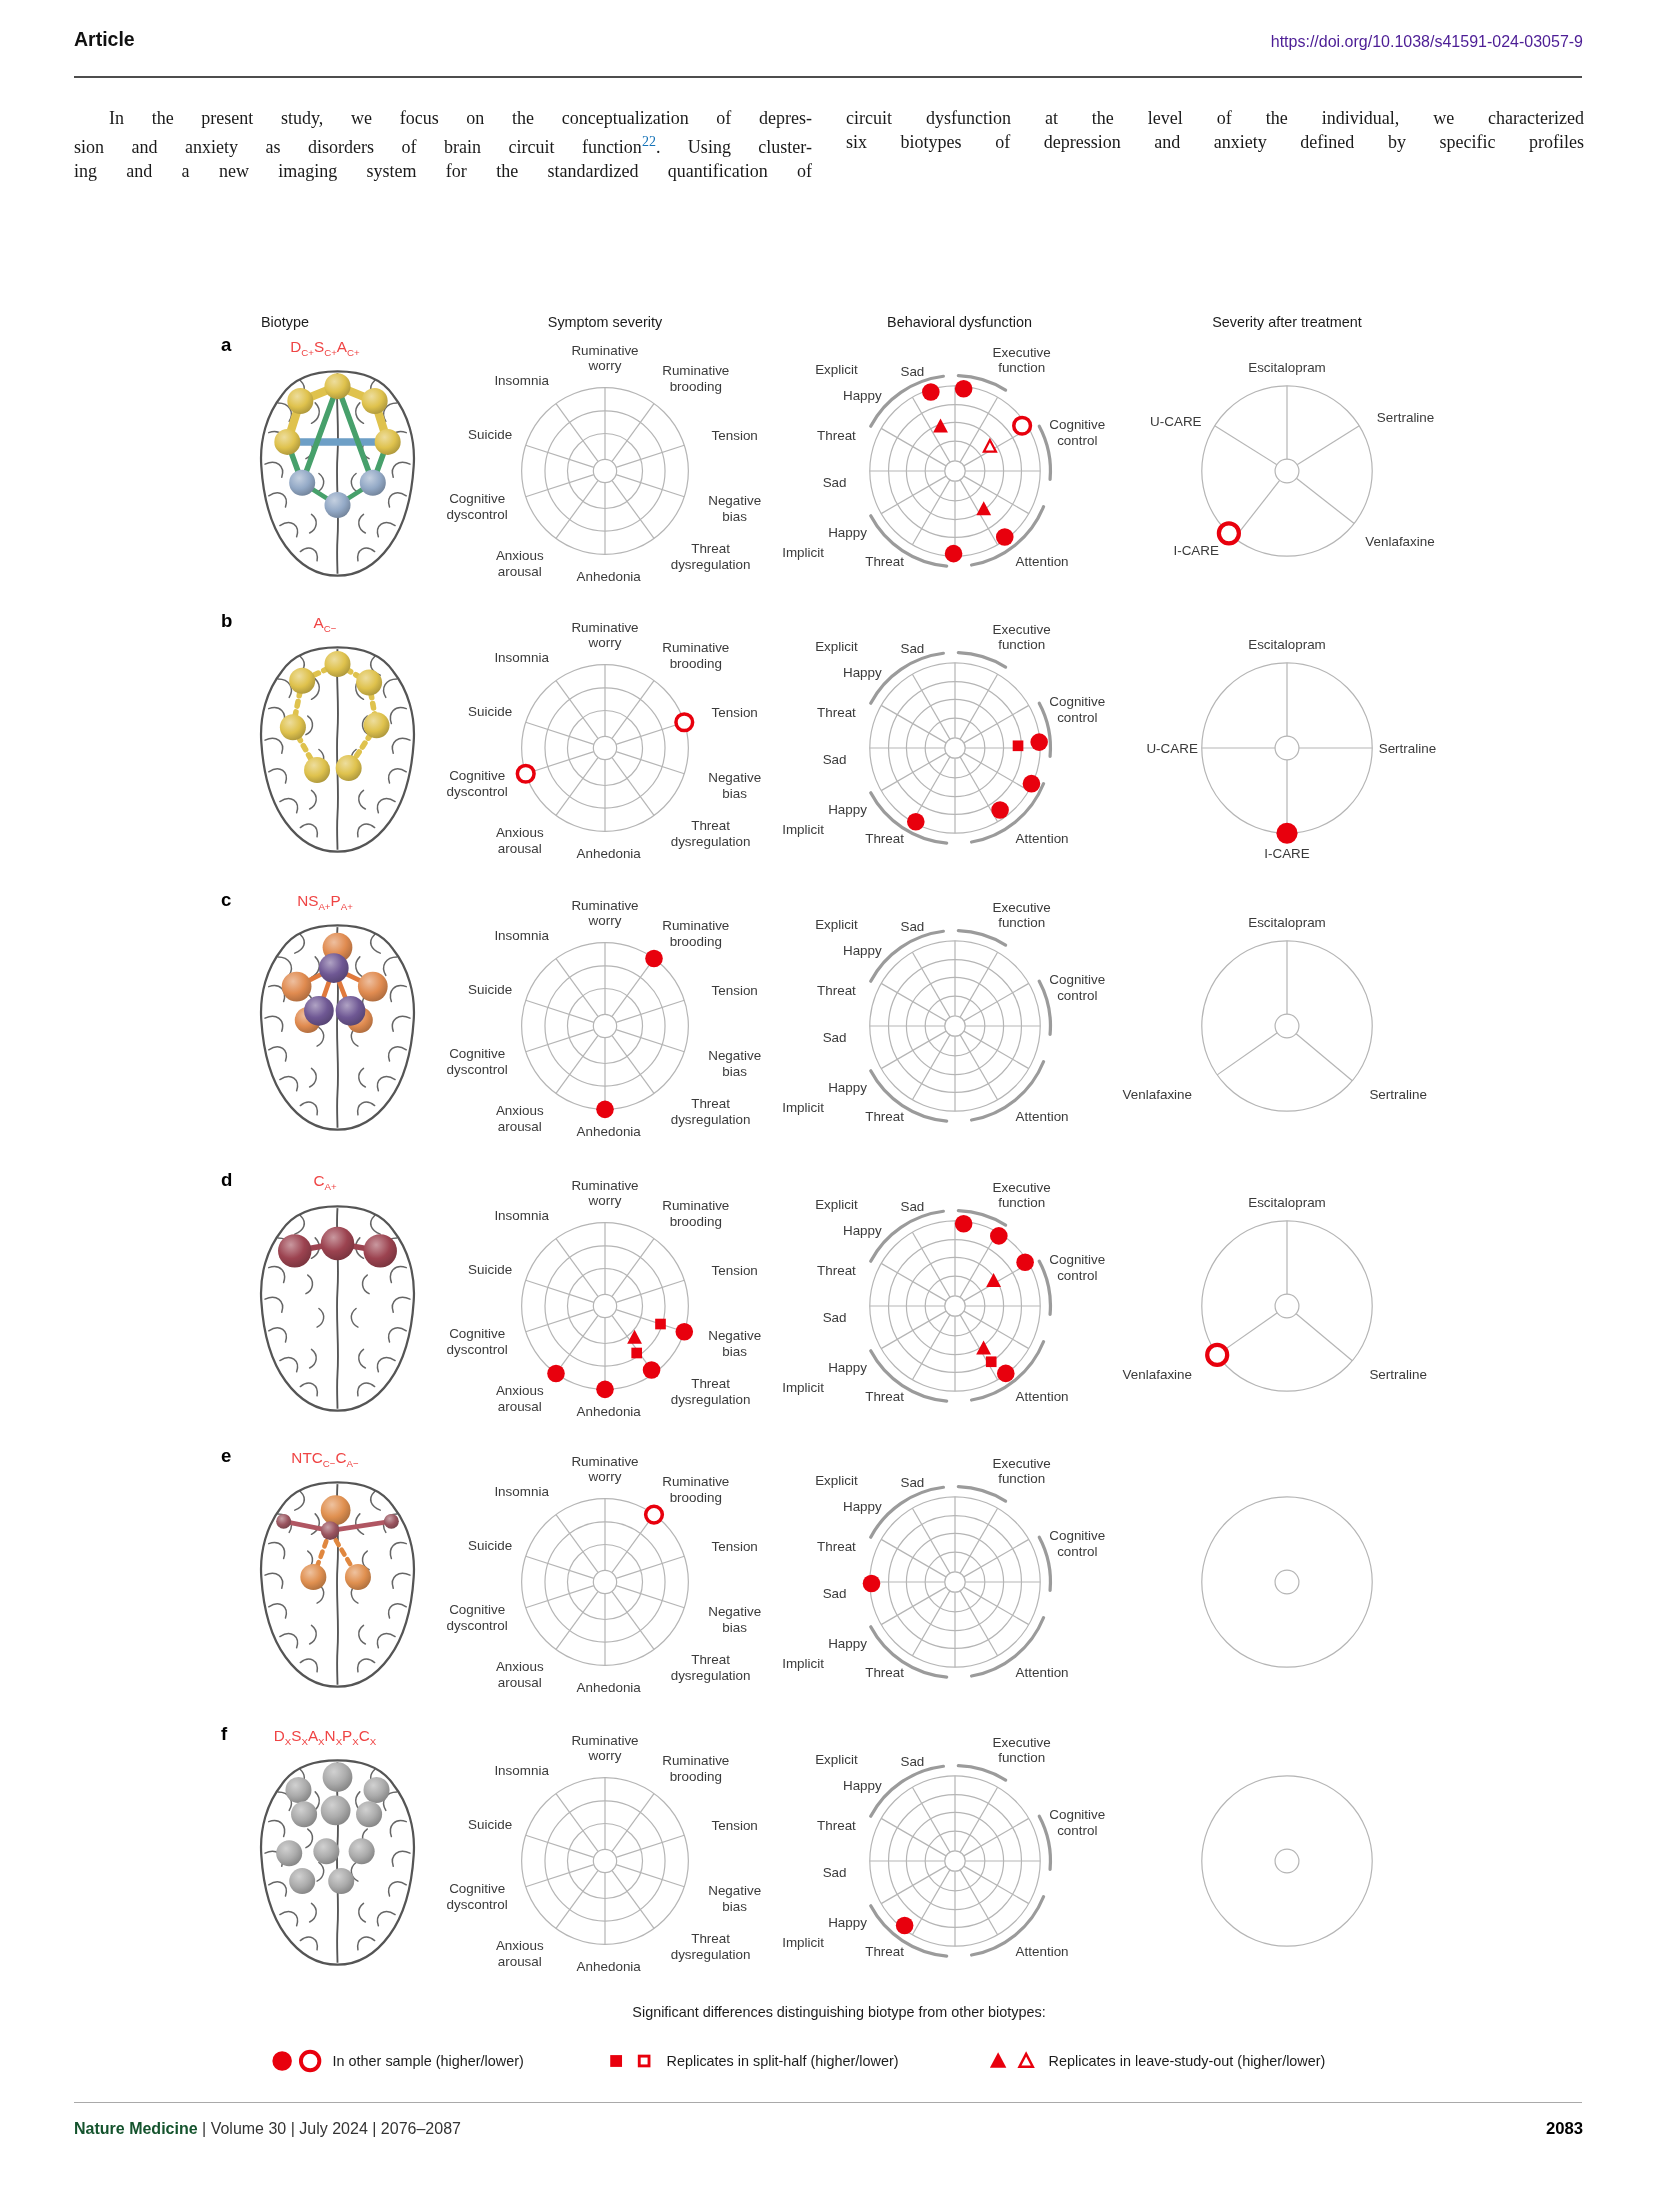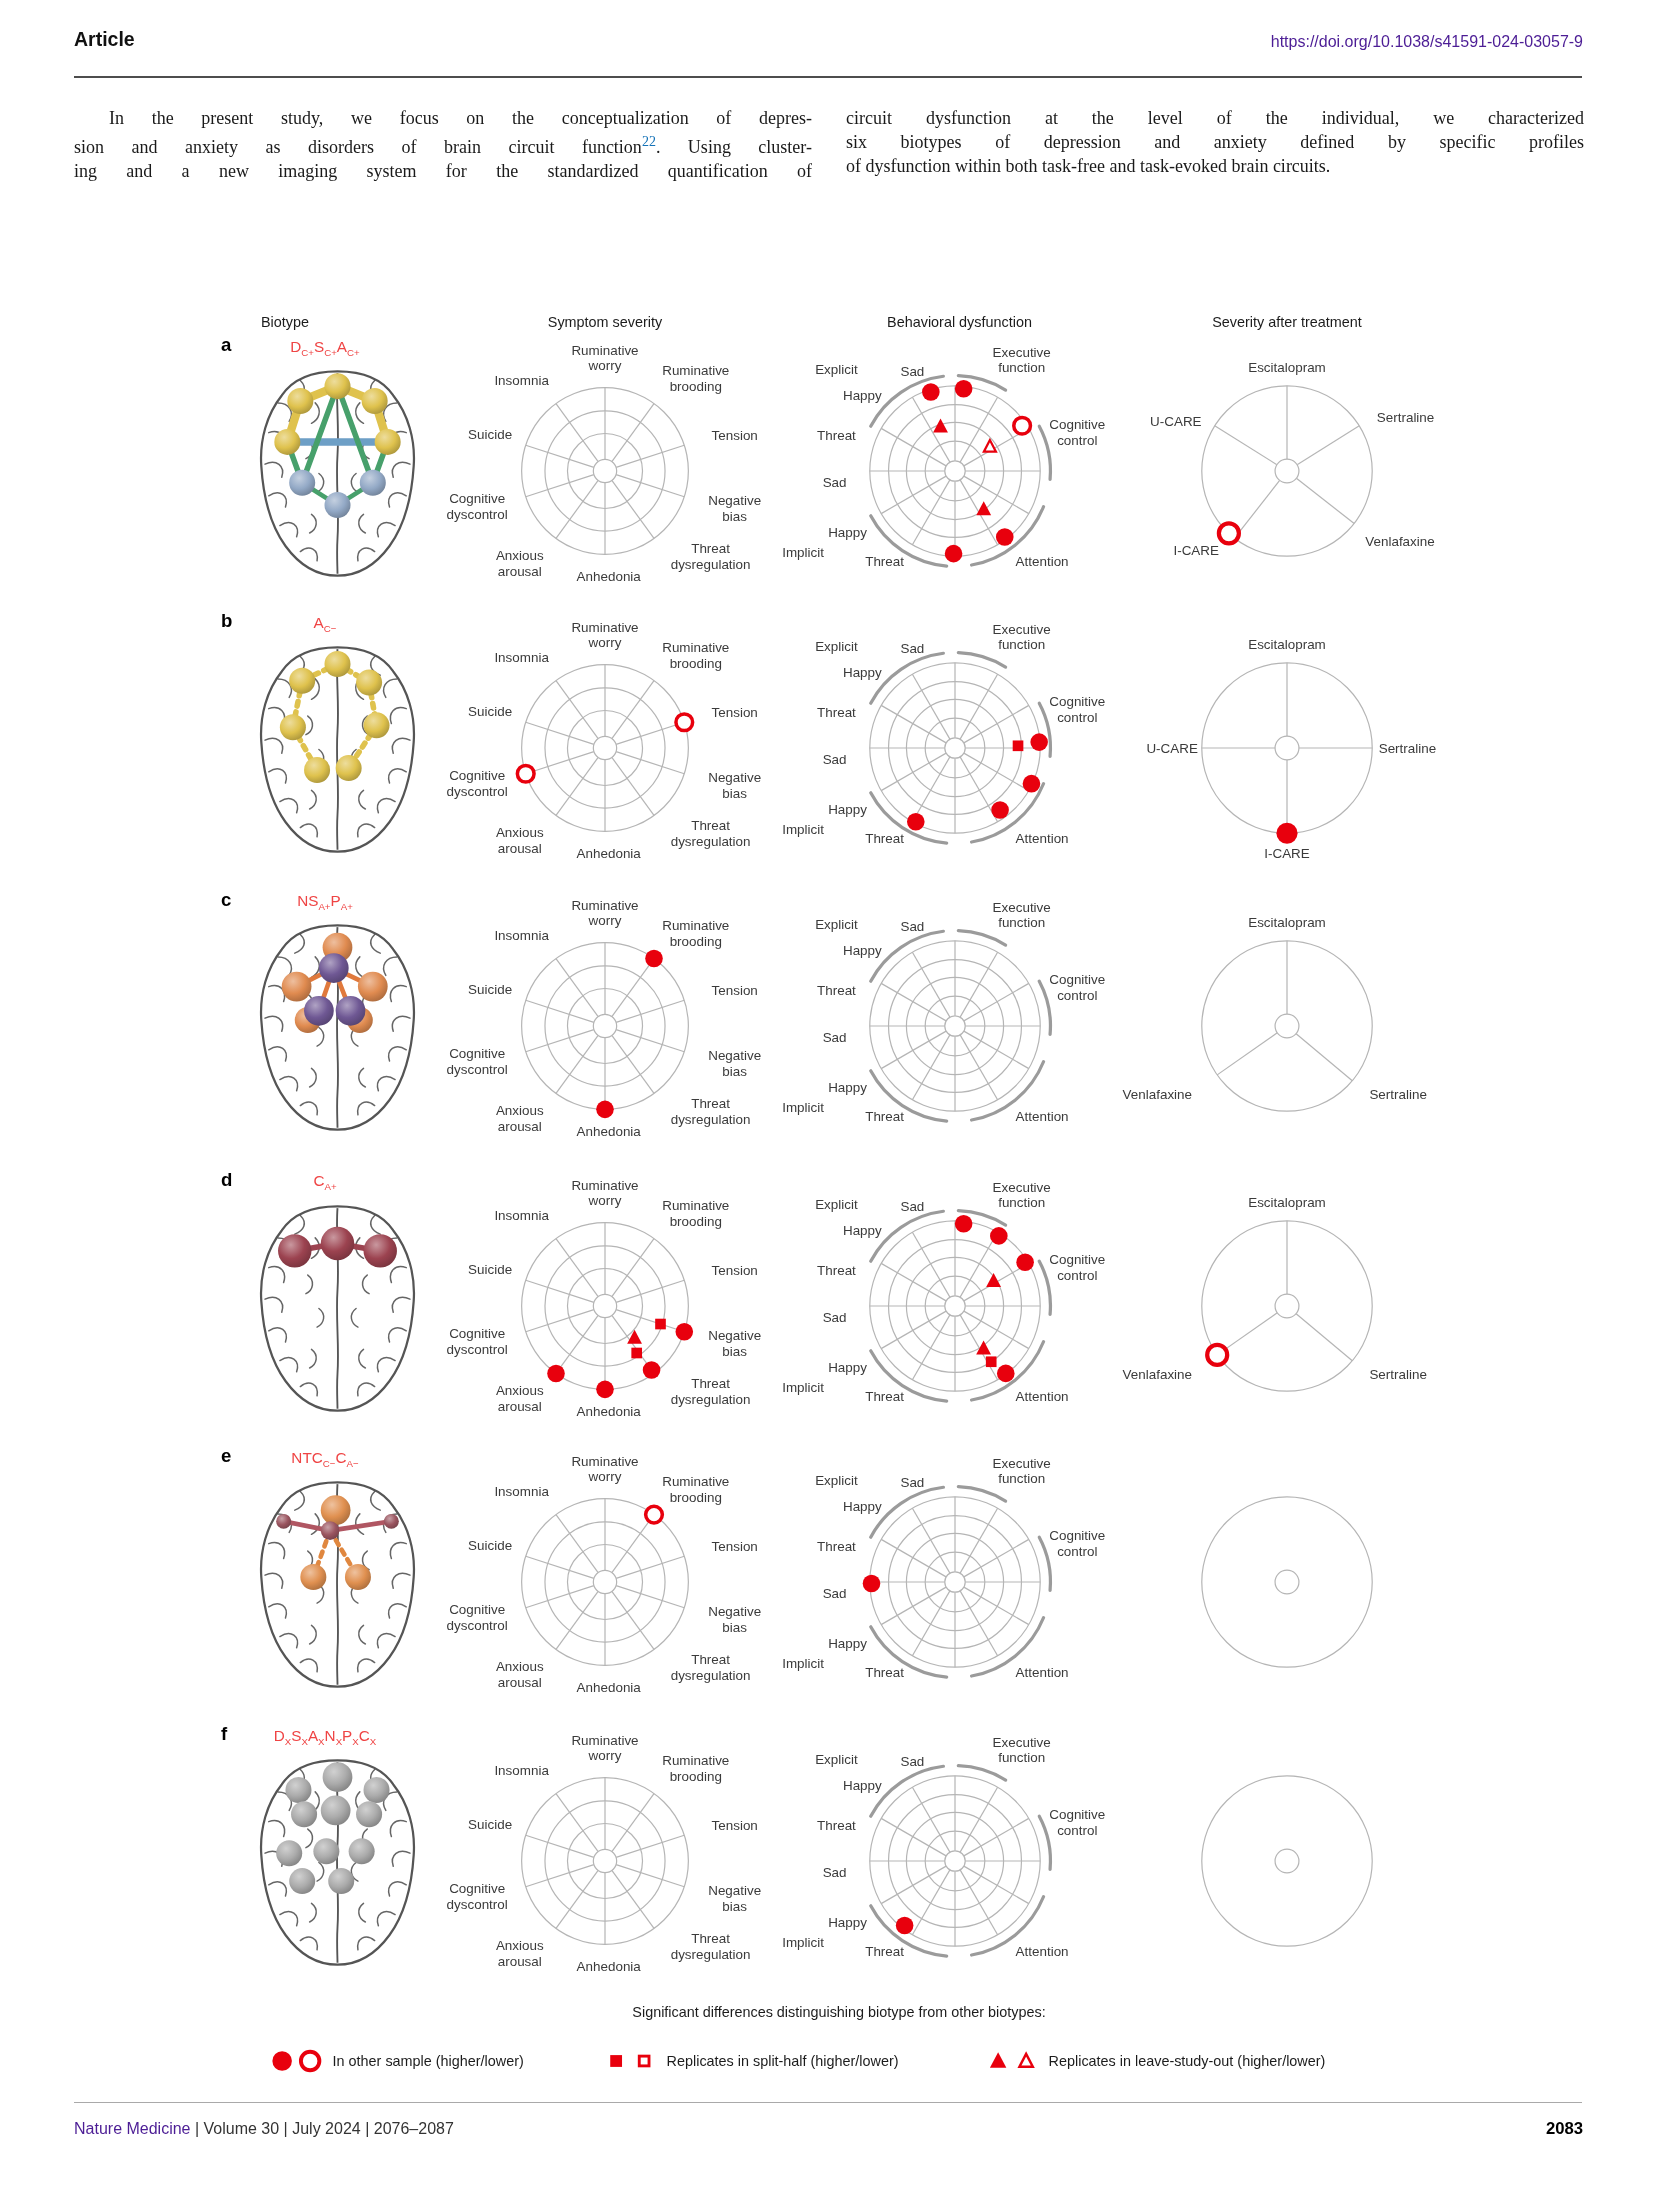--- a/index.html
+++ b/index.html
@@ -25,41 +25,40 @@
   .bio-formula sub{font-size:9.7px;}
   svg{position:absolute;overflow:visible;}
   
   .legend-title{position:absolute;transform:translateX(-50%);font-size:14.4px;color:#1c1c1c;white-space:nowrap;}
   .legend-item{position:absolute;display:flex;align-items:center;gap:5.6px;height:32px;}
   .legend-item .lab{font-size:14.4px;color:#1c1c1c;white-space:nowrap;}
   .legend-item svg{position:static;}
   
   .foot-rule{position:absolute;left:74px;top:2102px;width:1508px;height:1.4px;background:#a9a9a9;}
   .footer-line{position:absolute;left:74px;top:2120px;font-size:16px;color:#1a1a1a;}
-  .footer-line .journal{color:#4c1d95;font-weight:400;}
+  .footer-line .journal{color:#14532d;font-weight:700;}
   .footer-line .meta{color:#333;}
   .page-number{position:absolute;right:74px;top:2119px;font-size:16.7px;font-weight:700;color:#000;}
 </style>
 </head>
 <body>
 
 <div class="page">
   <div class="article-label">Article</div>
   <a class="doi-link" href="#">https://doi.org/10.1038/s41591-024-03057-9</a>
   <div class="head-rule"></div>
 
   <div class="bodycol col-left" id="col-left">
       <div class="line indent">In the present study, we focus on the conceptualization of depres-</div>
       <div class="line">sion and anxiety as disorders of brain circuit function<sup class="ref">22</sup>. Using cluster-</div>
       <div class="line">ing and a new imaging system for the standardized quantification of</div>
     </div>
   <div class="bodycol col-right" id="col-right">
       <div class="line">circuit dysfunction at the level of the individual, we characterized</div>
       <div class="line">six biotypes of depression and anxiety defined by specific profiles</div>
-      <div class="line nojust">of dysfunction within both task-free and task-evoked brain circuits.</div>
     </div>
 
   <div id="figure">
       <div class="colhead" style="left: 285px; top: 314px;">Biotype</div>
       <div class="colhead" style="left: 605px; top: 314px;">Symptom severity</div>
       <div class="colhead" style="left: 955px; top: 314px; padding-left: 9px;">Behavioral dysfunction</div>
       <div class="colhead" style="left: 1287px; top: 314px;">Severity after treatment</div>
       <div class="row-letter" style="left: 221px; top: 334px;">a</div>
       <div class="bio-formula" style="left: 325px; top: 338px;"><span>D</span><sub>C+</sub><span>S</span><sub>C+</sub><span>A</span><sub>C+</sub></div>
       <svg width="189" height="223" viewBox="0 0 100 120" style="left: 243px; top: 362px;">

